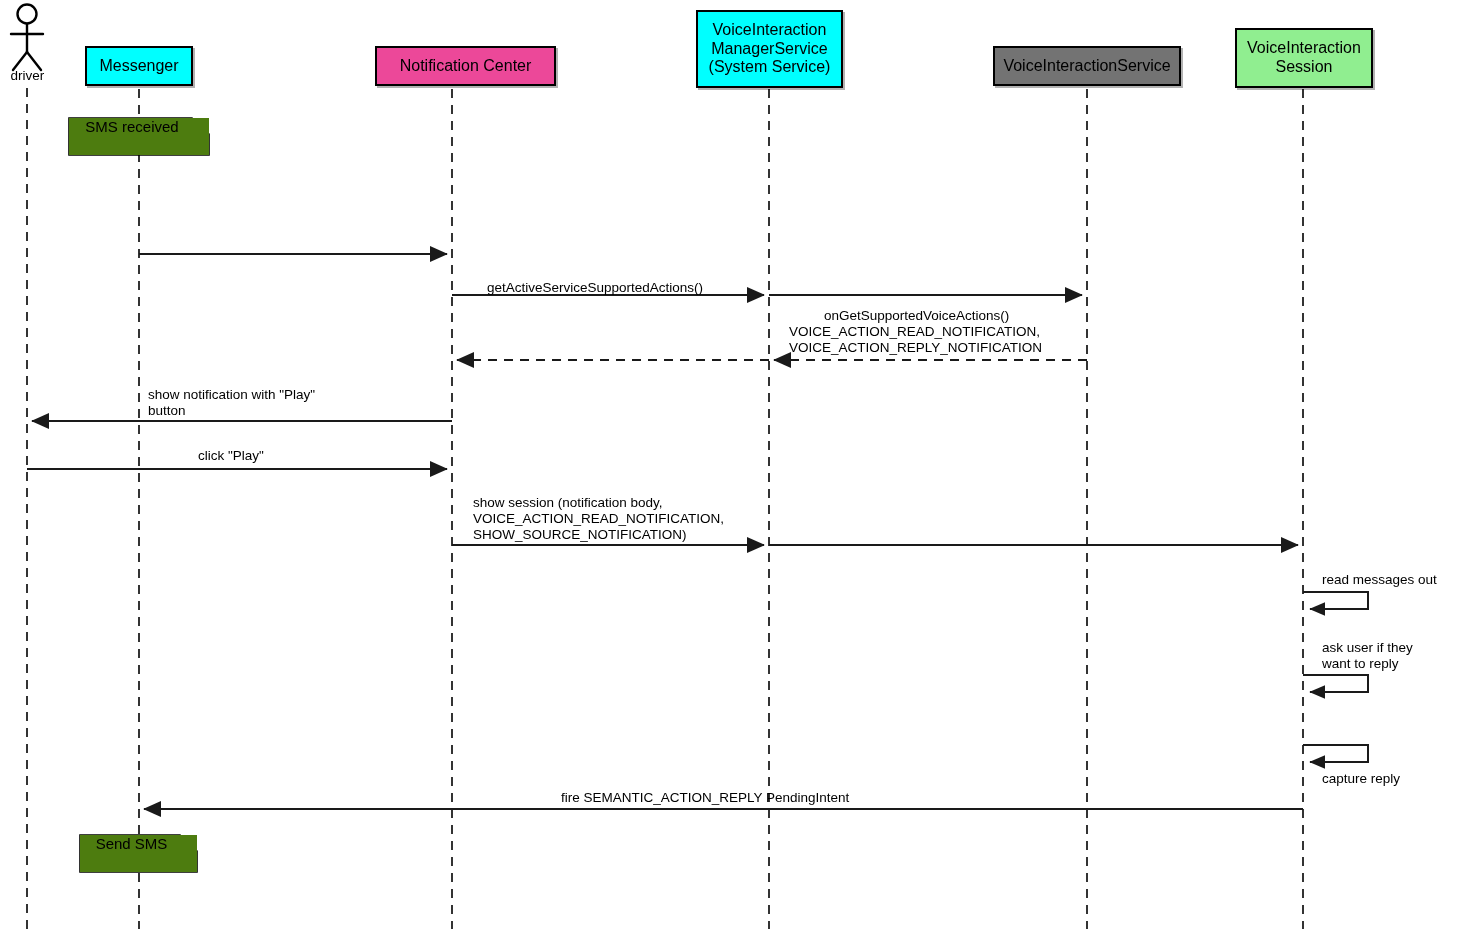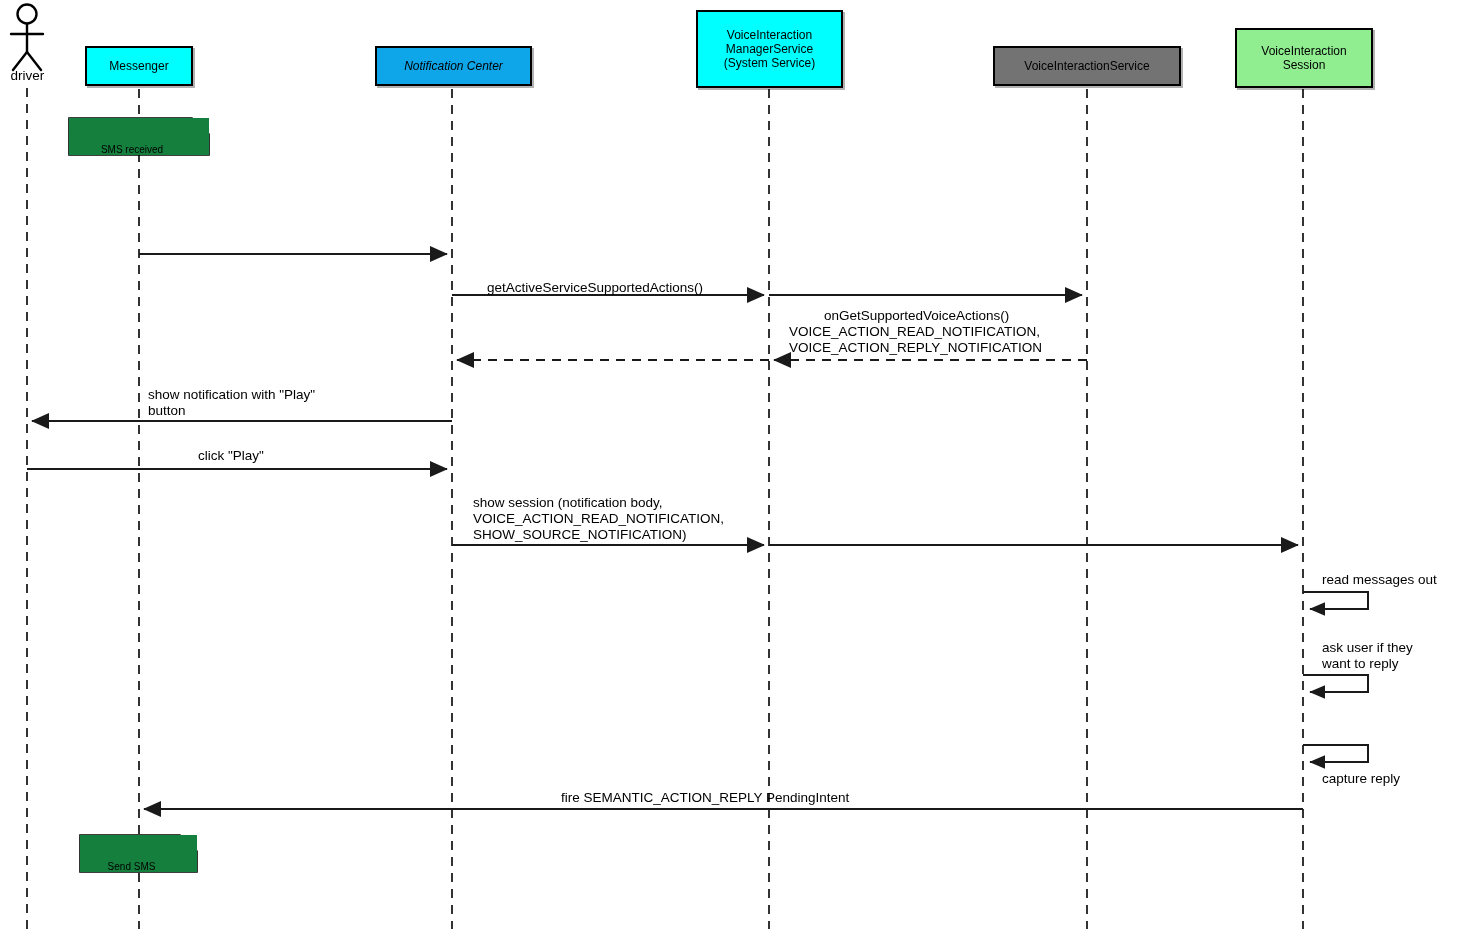--- a/index.html
+++ b/index.html
@@ -27,33 +27,33 @@
   }
   .participant-box {
     position: absolute;
     box-sizing: border-box;
     border: 2px solid #000000;
     box-shadow: 2px 2px 0 rgba(0,0,0,0.30);
     display: flex;
     align-items: center;
     justify-content: center;
     text-align: center;
-    font-size: 12px;
+    font-size: 16px;
     line-height: 1.17;
     color: #000000;
     padding: 2px 6px;
   }
   .note-box {
     position: absolute;
     box-sizing: border-box;
-    background: #15803d;
+    background: #4d7c0f;
     display: flex;
-    align-items: flex-end;
+    align-items: flex-start;
     justify-content: center;
-    font-size: 10px;
+    font-size: 15px;
     color: #000000;
   }
   .note-label {
     position: relative;
     z-index: 3;
     padding-right: 14px;
   }
   .msg-label {
     position: absolute;
     font-size: 13.5px;
@@ -137,21 +137,21 @@
       <line x1="1303" y1="809" x2="144" y2="809" marker-end="url(#arrowFilled)"></line>
     </g>
   </svg>
 
   <div class="actor-label" style="left:0px; top:68px; width:55px;">driver</div>
 
   <div class="participant-box" style="left:85px; top:46px; width:108px; height:40px; background:#00ffff;">
     <span>Messenger</span>
   </div>
 
-  <div class="participant-box" style="left:375px; top:46px; width:157px; height:40px; background:#0ea5e9;font-style:italic;">
+  <div class="participant-box" style="left:375px; top:46px; width:181px; height:40px; background:#ec4899;">
     <span>Notification Center</span>
   </div>
 
   <div class="participant-box" style="left:696px; top:10px; width:147px; height:78px; background:#00ffff; white-space:pre-line;">
     <span>VoiceInteraction
 ManagerService
 (System Service)</span>
   </div>
 
   <div class="participant-box" style="left:993px; top:46px; width:188px; height:40px; background:#737373;">

